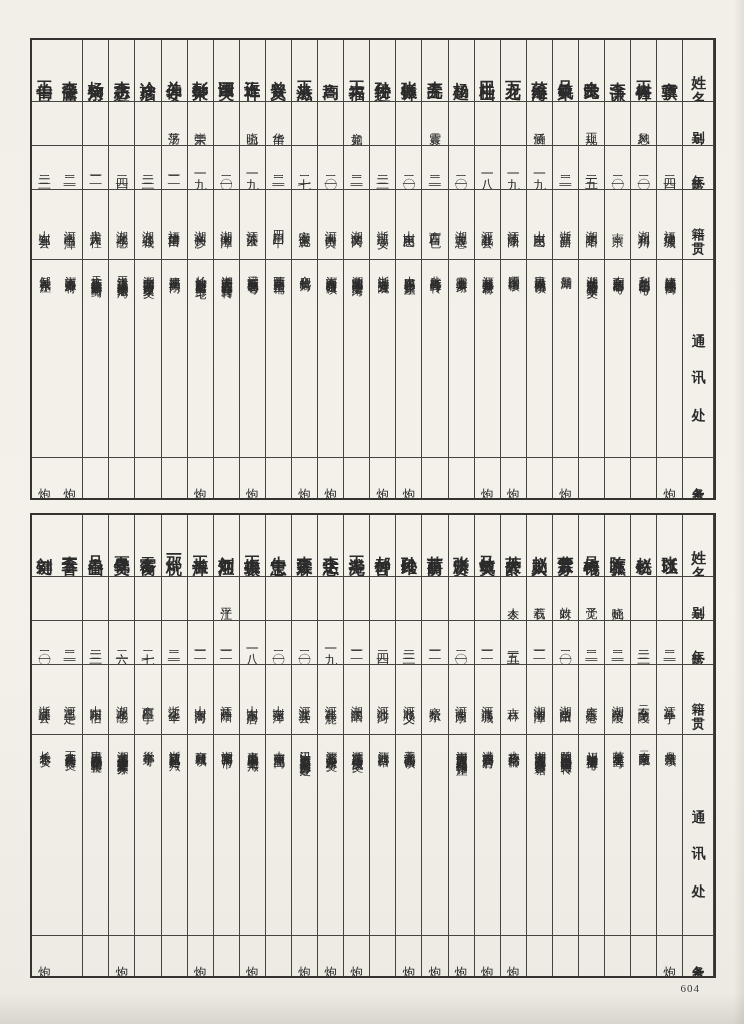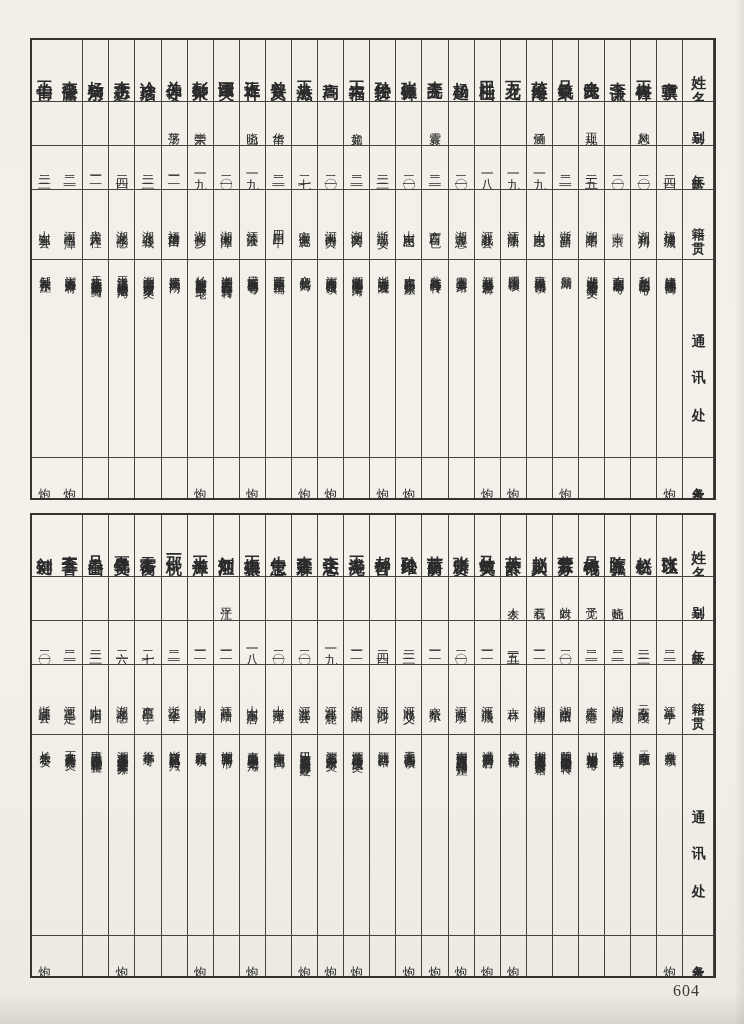--- a/index.html
+++ b/index.html
@@ -62,21 +62,21 @@
   .col.header .vt{font-weight:bold;}
   .col.header .c-name .vt{font-size:15px;letter-spacing:16px;padding-top:16px;}
   .col.header .c-alias .vt{font-size:13px;font-weight:bold;letter-spacing:3px;}
   .col.header .c-age .vt{font-size:13px;letter-spacing:3px;}
   .col.header .c-native .vt{font-size:13px;letter-spacing:14px;padding-top:14px;}
   .col.header .c-addr{align-items:center;padding-top:0;}
   .col.header .c-addr .vt{font-size:14px;letter-spacing:38px;padding-top:38px;}
   .col.header .c-remark .vt{font-size:12px;letter-spacing:1px;}
   .page-number{
     position:absolute;right:44px;top:982px;
-    font-size:16px;color:#3a3a36;letter-spacing:1px;
+    font-size:11px;color:#3a3a36;letter-spacing:1px;
   }
 </style>
 </head>
 <body>
 
 <div class="page">
   <div class="roster top" id="table-0">
       <div class="col header">
         <div class="cell c-name">
           <span class="vt">姓名</span>

